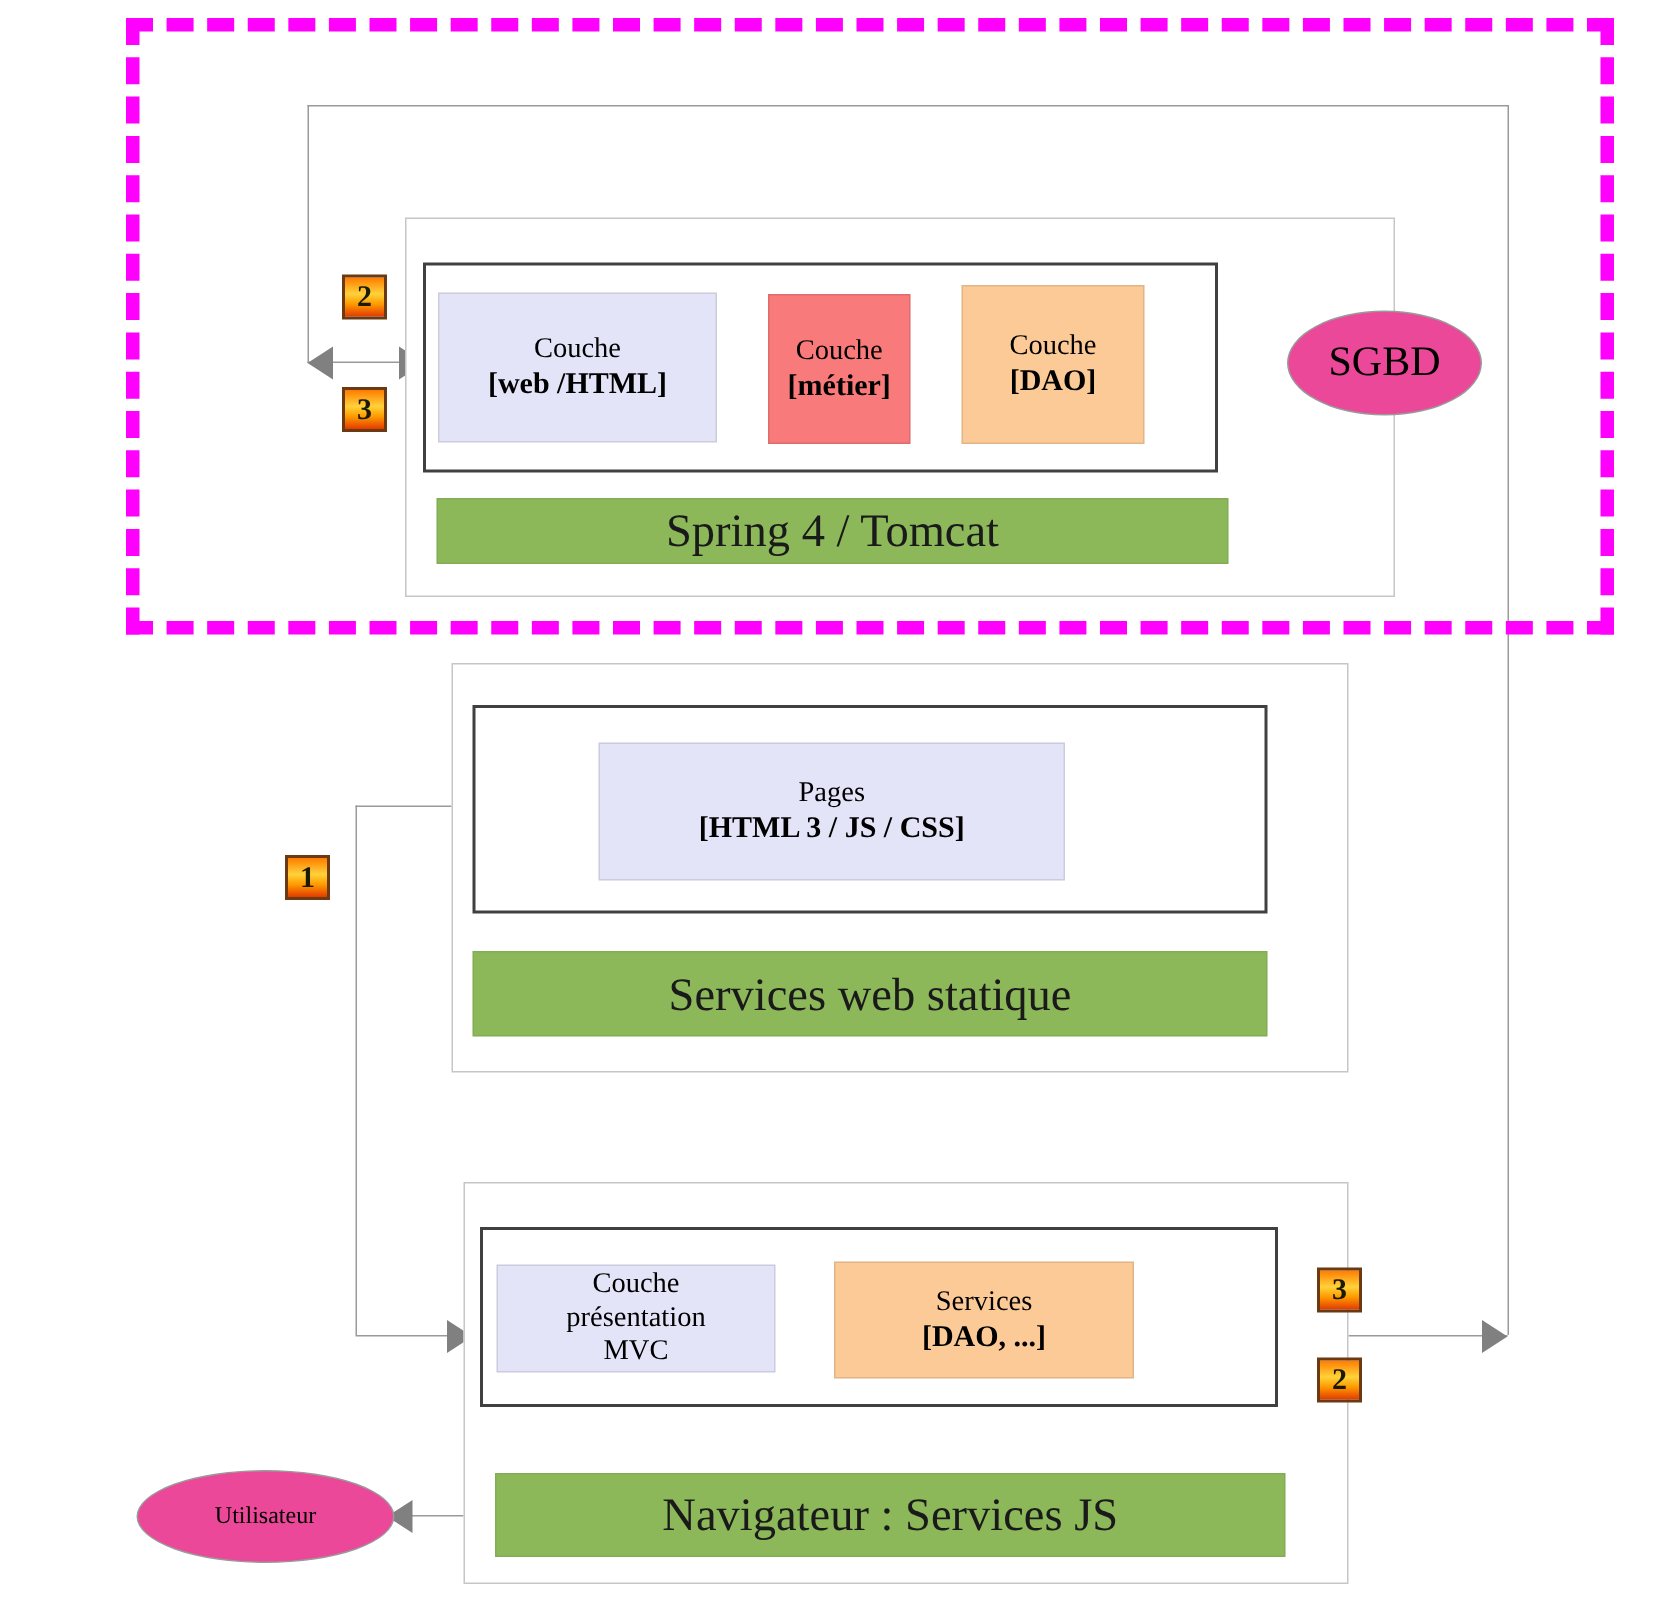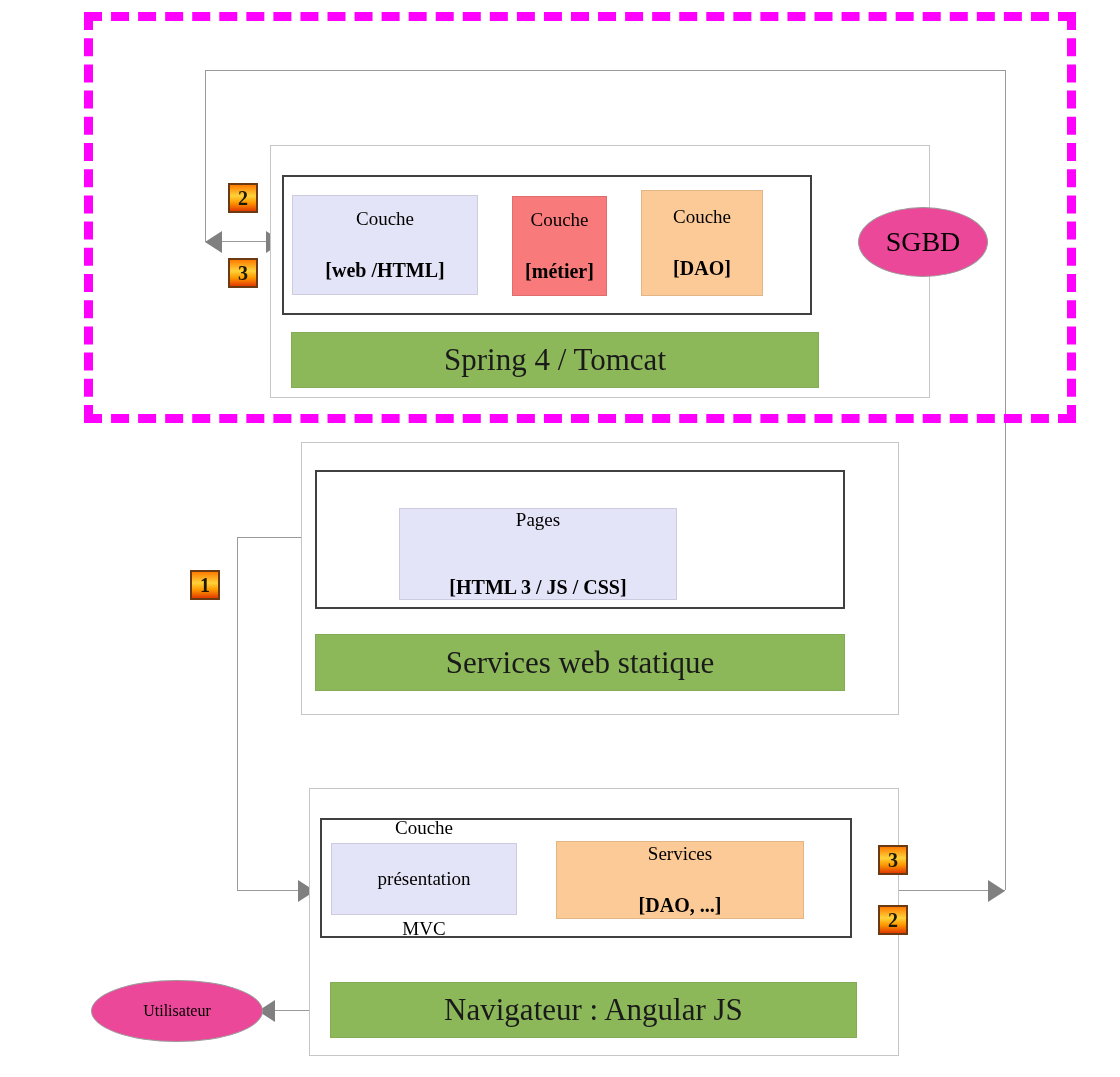--- a/index.html
+++ b/index.html
@@ -40,21 +40,20 @@
   
   .block {
     display: flex;
     flex-direction: column;
     align-items: center;
     justify-content: center;
     text-align: center;
     line-height: 1.2;
     color: #000000;
     border: 1px solid rgba(0,0,0,0.10);
-    gap: 28px;
   }
   .block .t1 { font-size: 19px; font-weight: normal; }
   .block .t2 { font-size: 20px; font-weight: bold; }
   .block .t3 { font-size: 19px; font-weight: normal; }
   .lav  { background: #e4e4f8; }
   .red  { background: #f97a7a; }
   .peach{ background: #fcca96; }
 
   
   .green-bar {
@@ -146,38 +145,38 @@
 
   <div class="abs block peach" style="left:641px; top:190px; width:122px; height:106px;">
     <span class="t1">Couche</span>
     <span class="t2">[DAO]</span>
   </div>
 
   <div class="abs ellipse" style="left:858px; top:207px; width:130px; height:70px; font-size:28px;">
     <span>SGBD</span>
   </div>
 
-  <div class="abs green-bar" style="left:291px; top:332px; width:528px; height:56px;">
+  <div class="abs green-bar" style="left:291px; top:332px; width:528px; height:44px;">
     <span>Spring 4 / Tomcat</span>
   </div>
 
   <div class="abs badge" style="left:228px; top:183px;">
     <span>2</span>
   </div>
   <div class="abs badge" style="left:228px; top:258px;">
     <span>3</span>
   </div>
 
   <div class="abs magenta-frame"></div>
 
   <div class="abs outer-box" style="left:301px; top:442px; width:598px; height:273px;"></div>
 
   <div class="abs inner-box" style="left:315px; top:470px; width:530px; height:139px;"></div>
 
-  <div class="abs block lav" style="left:399px; top:508px; width:278px; height:92px;justify-content:space-between;">
+  <div class="abs block lav" style="left:399px; top:495px; width:311px; height:92px;">
     <span class="t1">Pages</span>
     <span class="t2">[HTML 3 / JS  / CSS]</span>
   </div>
 
   <div class="abs green-bar" style="left:315px; top:634px; width:530px; height:57px;">
     <span>Services web statique</span>
   </div>
 
   <div class="abs badge" style="left:190px; top:570px;">
     <span>1</span>
@@ -186,27 +185,27 @@
   <div class="abs outer-box" style="left:309px; top:788px; width:590px; height:268px;"></div>
 
   <div class="abs inner-box" style="left:320px; top:818px; width:532px; height:120px;"></div>
 
   <div class="abs block lav" style="left:331px; top:843px; width:186px; height:72px; justify-content:center;">
     <span class="t1">Couche</span>
     <span class="t1">présentation</span>
     <span class="t3">MVC</span>
   </div>
 
-  <div class="abs block peach" style="left:556px; top:841px; width:248px; height:78px;">
+  <div class="abs block peach" style="left:556px; top:841px; width:200px; height:78px;">
     <span class="t1">Services</span>
     <span class="t2">[DAO, ...]</span>
   </div>
 
   <div class="abs green-bar" style="left:330px; top:982px; width:527px; height:56px;">
-    <span>Navigateur : Angular JS</span>
+    <span>Navigateur : Services JS</span>
   </div>
 
   <div class="abs ellipse" style="left:91px; top:980px; width:172px; height:62px; font-size:16px;">
     <span>Utilisateur</span>
   </div>
 
   <div class="abs badge" style="left:878px; top:845px;">
     <span>3</span>
   </div>
   <div class="abs badge" style="left:878px; top:905px;">

